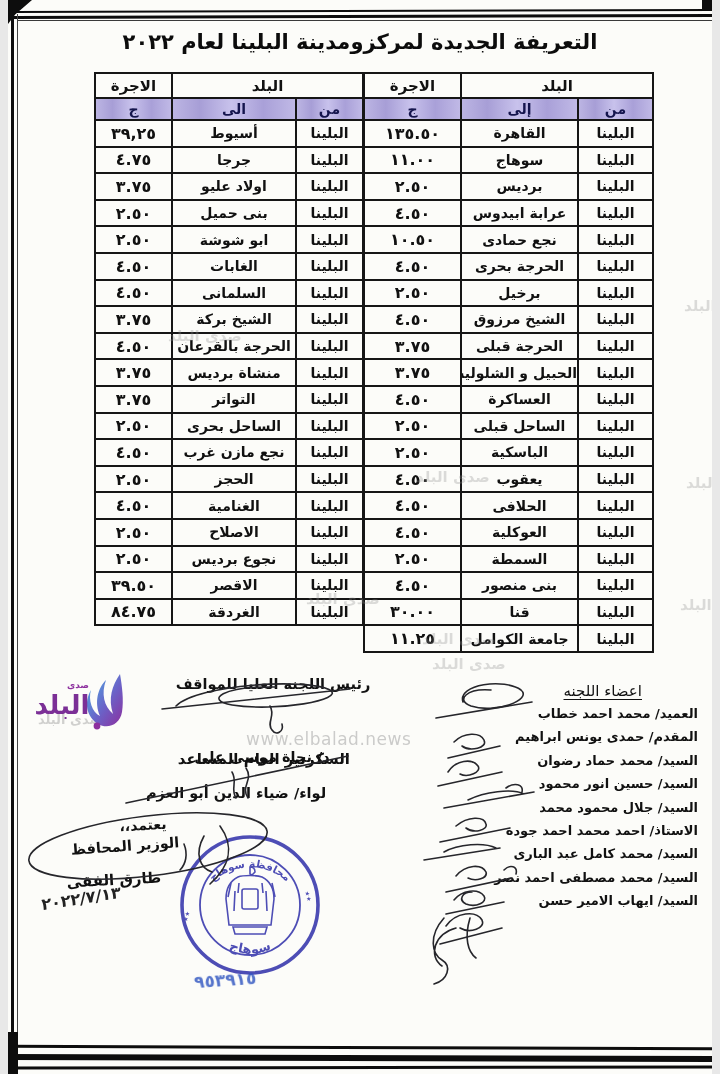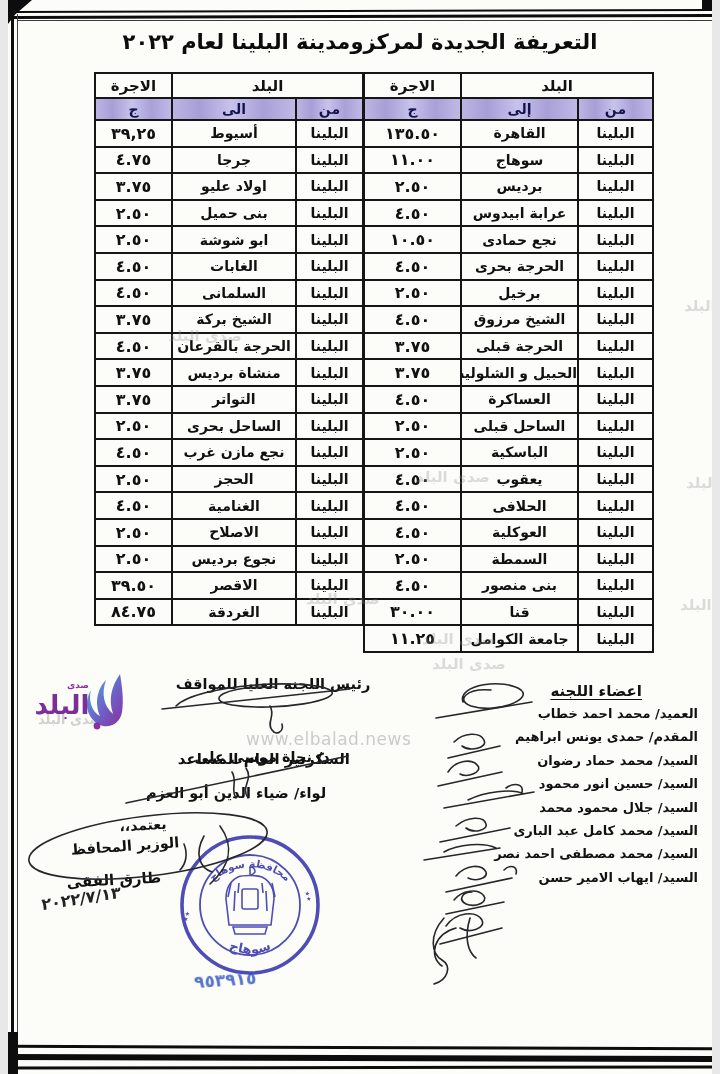--- a/index.html
+++ b/index.html
@@ -38,21 +38,21 @@
   }
   .ftable thead tr.h1 th{height:23px;font-size:15px;}
   .ftable thead tr.h2 th{
     height:20px;font-size:14px;color:#15154d;
     background:linear-gradient(90deg,#bcb5e3 0%,#a79ed6 22%,#c8c2ec 48%,#a9a0d8 74%,#c0b9e6 100%);
   }
   .ftable td{height:24.6px;font-size:14px;}
   .ftable td.fare{font-size:16px;letter-spacing:.5px;}
   
   .committee-title{
-    position:absolute;top:682px;right:70px;font-size:15px;font-weight:bold;
+    position:absolute;top:682px;right:70px;font-size:15px;font-weight:normal;
     text-decoration:underline;text-underline-offset:3px;
   }
   .members{position:absolute;top:702px;right:14px;width:300px;text-align:right;}
   .member{font-size:13px;font-weight:bold;line-height:23.4px;white-space:nowrap;}
   
   .off{position:absolute;font-weight:bold;white-space:nowrap;}
   .head-title{left:158px;top:676px;width:214px;text-align:center;font-size:14.5px;}
   .head-name{left:166px;top:749px;width:176px;text-align:center;font-size:14.5px;}
   .sec-title{left:116px;top:750px;width:226px;text-align:right;font-size:15px;}
   .sec-name{left:110px;top:785px;width:236px;text-align:center;font-size:14.5px;}
@@ -351,20 +351,21 @@
     </table>
   </div>
 
   <div class="committee-title">اعضاء اللجنه</div>
   <div class="members">
       <div class="member">العميد/ محمد احمد خطاب</div>
       <div class="member">المقدم/ حمدى يونس ابراهيم</div>
       <div class="member">السيد/ محمد حماد رضوان</div>
       <div class="member">السيد/ حسين انور محمود</div>
       <div class="member">السيد/ جلال محمود محمد</div>
+      <div class="member">الاستاذ/ احمد محمد احمد جوده</div>
       <div class="member">السيد/ محمد كامل عبد البارى</div>
       <div class="member">السيد/ محمد مصطفى احمد نصر</div>
       <div class="member">السيد/ ايهاب الامير حسن</div>
     </div>
 
   <div class="off head-title">رئيس اللجنه العليا للمواقف</div>
   <div class="off head-name">د/ نجاة موسى على</div>
   <div class="off sec-title">السكرتير العام المساعد</div>
   <div class="off sec-name">لواء/ ضياء الدين أبو العزم</div>
   <div class="off approve">يعتمد،،</div>

